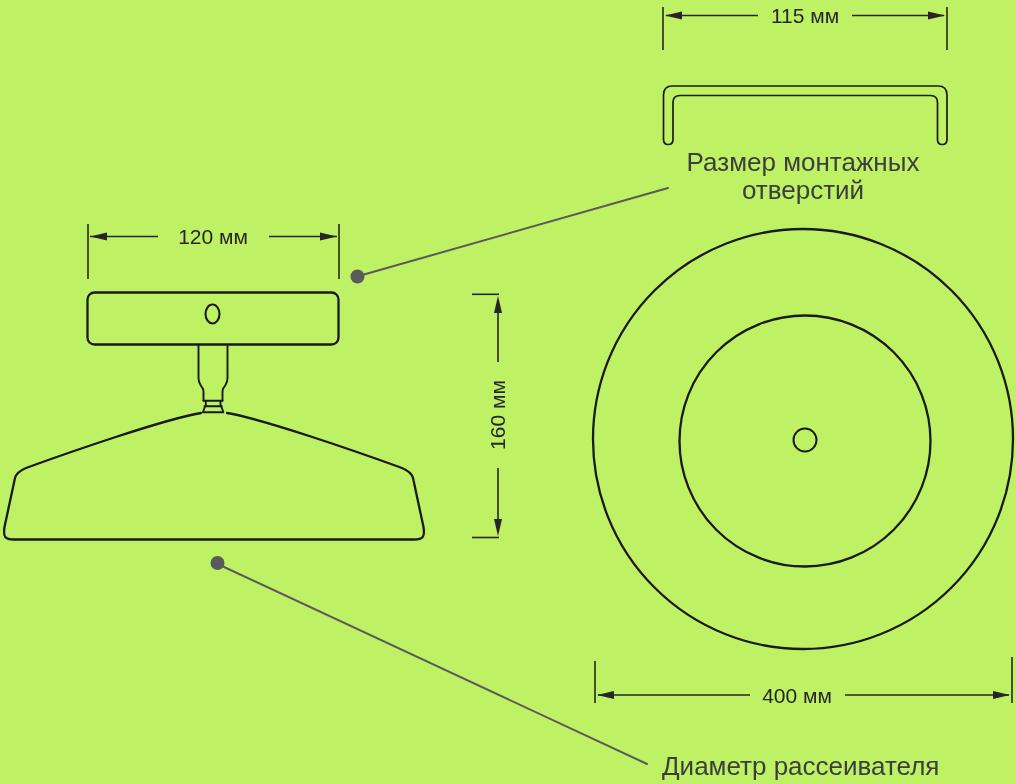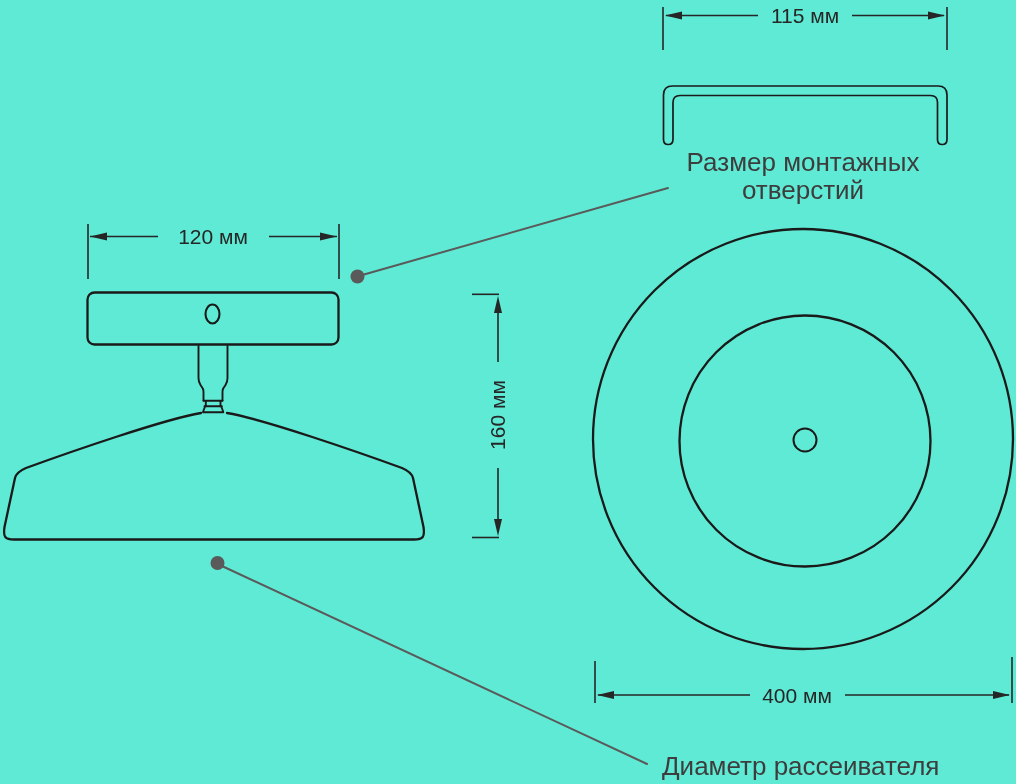--- a/index.html
+++ b/index.html
@@ -1,20 +1,20 @@
 <!DOCTYPE html>
 <html><head>
 <meta charset="utf-8">
 <style>
   html, body { margin: 0; padding: 0; background: #ffffff; }
   .canvas {
     position: relative;
     width: 1016px;
     height: 784px;
-    background: #5eead4;
+    background: #bef264;
     font-family: "Liberation Sans", sans-serif;
     overflow: hidden;
   }
   svg { display: block; }
   .outline   { fill: none; stroke: #1a1a1a; stroke-width: 2.3; stroke-linejoin: round; stroke-linecap: round; }
   .outline-thin { fill: none; stroke: #1a1a1a; stroke-width: 1.7; stroke-linejoin: round; stroke-linecap: round; }
   .dim-line  { fill: none; stroke: #262626; stroke-width: 1.6; stroke-linecap: butt; }
   .dim-arrow { fill: #262626; stroke: none; }
   .leader    { fill: none; stroke: #5a5a5a; stroke-width: 2; stroke-linecap: round; }
   .leader-dot{ fill: #5a5a5a; stroke: none; }

